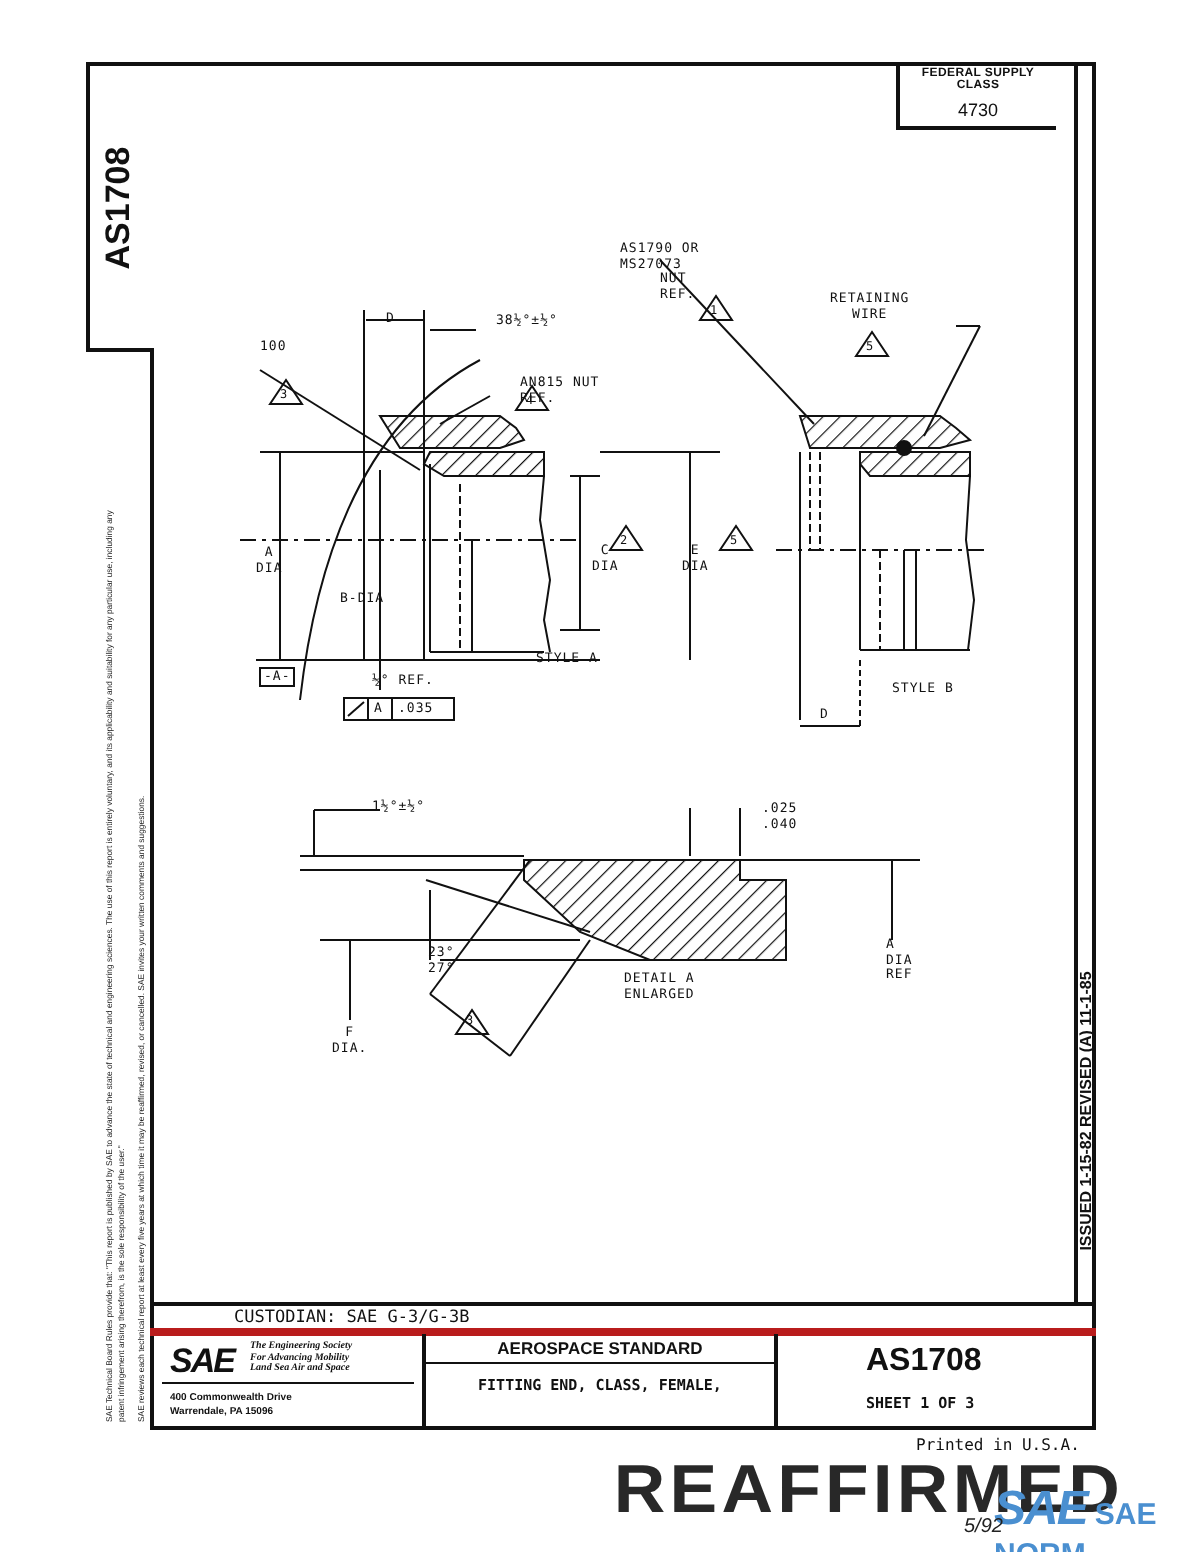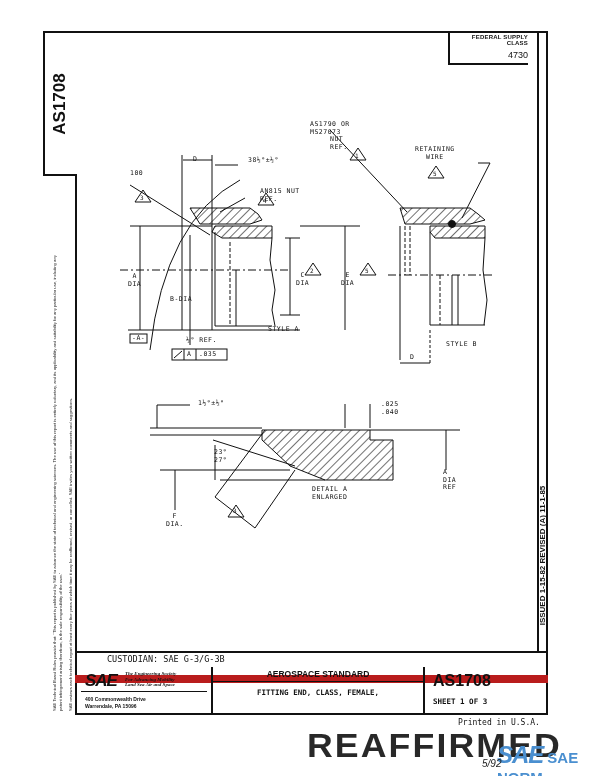--- a/index.html
+++ b/index.html
@@ -3,35 +3,35 @@
 <meta charset="utf-8">
 <style>
   html, body { margin:0; padding:0; background:#fff; }
   body { width:600px; height:776px; position:relative; overflow:hidden; font-family:"DejaVu Sans Mono", monospace; color:#111; }
   .abs { position:absolute; }
   .frame-outer { left:75px; top:31px; width:473px; height:684px; border:2px solid #111; box-sizing:border-box; }
   .frame-inner-right { left:537px; top:31px; width:0; height:620px; border-left:2px solid #111; }
   .side-tab { left:43px; top:31px; width:34px; height:145px; border:2px solid #111; border-right:none; box-sizing:border-box; background:#fff; }
   .side-tab-text { left:43px; top:31px; width:34px; height:145px; display:flex; align-items:center; justify-content:center; }
   .side-tab-text span { transform:rotate(-90deg); font-family:"Liberation Sans", sans-serif; font-weight:bold; font-size:17px; white-space:nowrap; }
-  .fsc-box { left:448px; top:31px; width:80px; height:34px; border-left:2px solid #111; border-bottom:2px solid #111; box-sizing:border-box; text-align:right; }
+  .fsc-box { left:448px; top:31px; width:80px; height:34px; border-left:2px solid #111; border-bottom:2px solid #111; box-sizing:border-box; text-align:center; }
   .fsc-label { font-family:"Liberation Sans", sans-serif; font-size:6px; font-weight:bold; margin-top:3px; letter-spacing:0.2px; }
   .fsc-value { font-family:"Liberation Sans", sans-serif; font-size:9px; margin-top:4px; }
   .disclaimer { left:48px; top:250px; width:30px; height:470px; }
   .disclaimer-inner { position:absolute; left:-215px; top:220px; width:460px; transform:rotate(-90deg); font-family:"Liberation Sans", sans-serif; font-size:4.2px; line-height:6px; color:#222; }
   .rev-strip { left:537px; top:460px; width:12px; height:190px; display:flex; align-items:center; justify-content:center; }
   .rev-strip span { transform:rotate(-90deg); white-space:nowrap; font-family:"Liberation Sans", sans-serif; font-weight:bold; font-size:8px; }
-  .custodian-row { left:75px; top:651px; width:473px; height:32px; border-top:2px solid #111; border-bottom:8px solid #b91c1c; box-sizing:border-box; font-size:8.5px; padding-left:32px; line-height:13px; }
+  .custodian-row { left:75px; top:651px; width:473px; height:17px; border-top:2px solid #111; border-bottom:4px solid #b91c1c; box-sizing:border-box; font-size:8.5px; padding-left:42px; line-height:13px; }
   .title-block { left:75px; top:667px; width:473px; height:48px; }
   .sae-cell { left:0; top:0; width:138px; height:48px; border-right:2px solid #111; box-sizing:border-box; }
   .sae-logo { left:10px; top:4px; font-family:"Liberation Sans", sans-serif; font-weight:bold; font-style:italic; font-size:17px; letter-spacing:-1px; }
   .sae-tag { left:50px; top:4px; font-family:"Liberation Serif", serif; font-style:italic; font-weight:bold; font-size:5px; line-height:5.5px; }
   .sae-rule { left:6px; top:24px; width:126px; border-top:1px solid #111; }
   .sae-addr { left:10px; top:29px; font-family:"Liberation Sans", sans-serif; font-weight:bold; font-size:5px; line-height:7px; }
-  .std-cell { left:138px; top:0; width:212px; height:48px; border-right:2px solid #111; box-sizing:border-box; text-align:center; }
+  .std-cell { left:138px; top:0; width:176px; height:48px; border-right:2px solid #111; box-sizing:border-box; text-align:center; }
   .std-head { height:14px; border-bottom:1px solid #111; font-family:"Liberation Sans", sans-serif; font-weight:bold; font-size:8.5px; line-height:14px; }
   .std-title { font-size:7.5px; line-height:9px; margin-top:6px; font-weight:bold; }
   .doc-cell { left:350px; top:0; width:123px; height:48px; }
   .doc-number { left:8px; top:5px; font-family:"Liberation Sans", sans-serif; font-weight:bold; font-size:16px; }
   .doc-sheet { left:8px; top:30px; font-size:7.5px; font-weight:bold; }
   .copyright { left:78px; top:718px; font-size:8px; line-height:9px; }
   .printed { left:458px; top:718px; font-size:8px; }
   .stamp { left:313px; top:726px; font-family:"Liberation Sans", sans-serif; font-weight:bold; font-size:34px; letter-spacing:2px; color:#111; transform:scaleX(1.05); opacity:0.9; }
   .saenorm { left:497px; top:741px; font-family:"Liberation Sans", sans-serif; font-weight:bold; color:#4a8fd0; }
   .saenorm .sae { font-size:24px; font-style:italic; letter-spacing:-1px; }
@@ -189,26 +189,26 @@
     <div>DIA</div>
 </div>
 <div class="lbl" style="left:365px;top:267px;font-size:6px">5</div>
 <div class="lbl" style="left:186px;top:337px">½° REF.</div>
 <div class="lbl" style="left:132px;top:335px">-A-</div>
 <div class="lbl" style="left:187px;top:351px">A</div>
 <div class="lbl" style="left:199px;top:351px">.035</div>
 <div class="lbl" style="left:268px;top:326px">STYLE A</div>
 <div class="lbl" style="left:446px;top:341px">STYLE B</div>
 <div class="lbl" style="left:410px;top:354px">D</div>
-<div class="lbl" style="left:198px;top:400px">1½°±½°</div>
+<div class="lbl" style="left:186px;top:400px">1½°±½°</div>
 <div class="lbl" style="left:381px;top:401px">
   <div>.025</div>
     <div>.040</div>
 </div>
-<div class="lbl" style="left:214px;top:449px">
+<div class="lbl" style="left:214px;top:473px">
   <div>23°</div>
     <div>27°</div>
 </div>
 <div class="lbl" style="left:312px;top:486px;text-align:center">
   <div>DETAIL A</div>
     <div>ENLARGED</div>
 </div>
 <div class="lbl" style="left:233px;top:507px;font-size:6px">3</div>
 <div class="lbl" style="left:166px;top:513px;text-align:center">
   <div>F</div>

